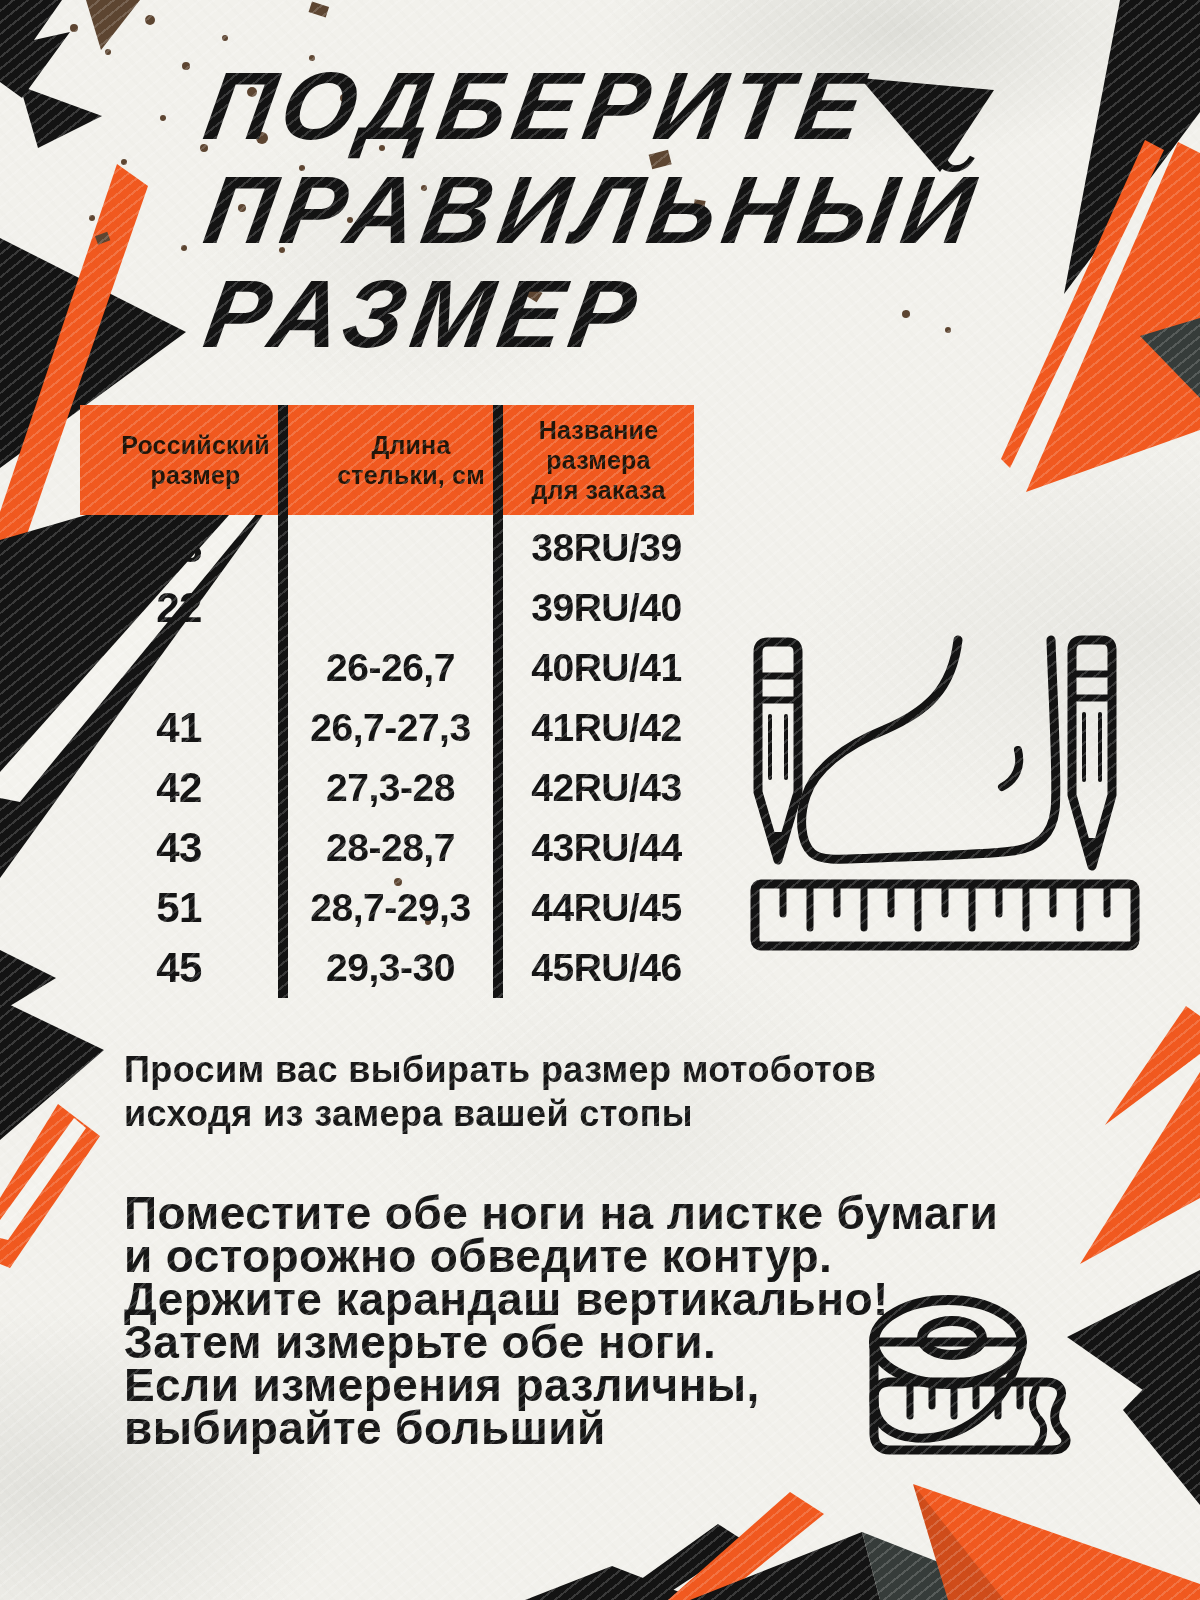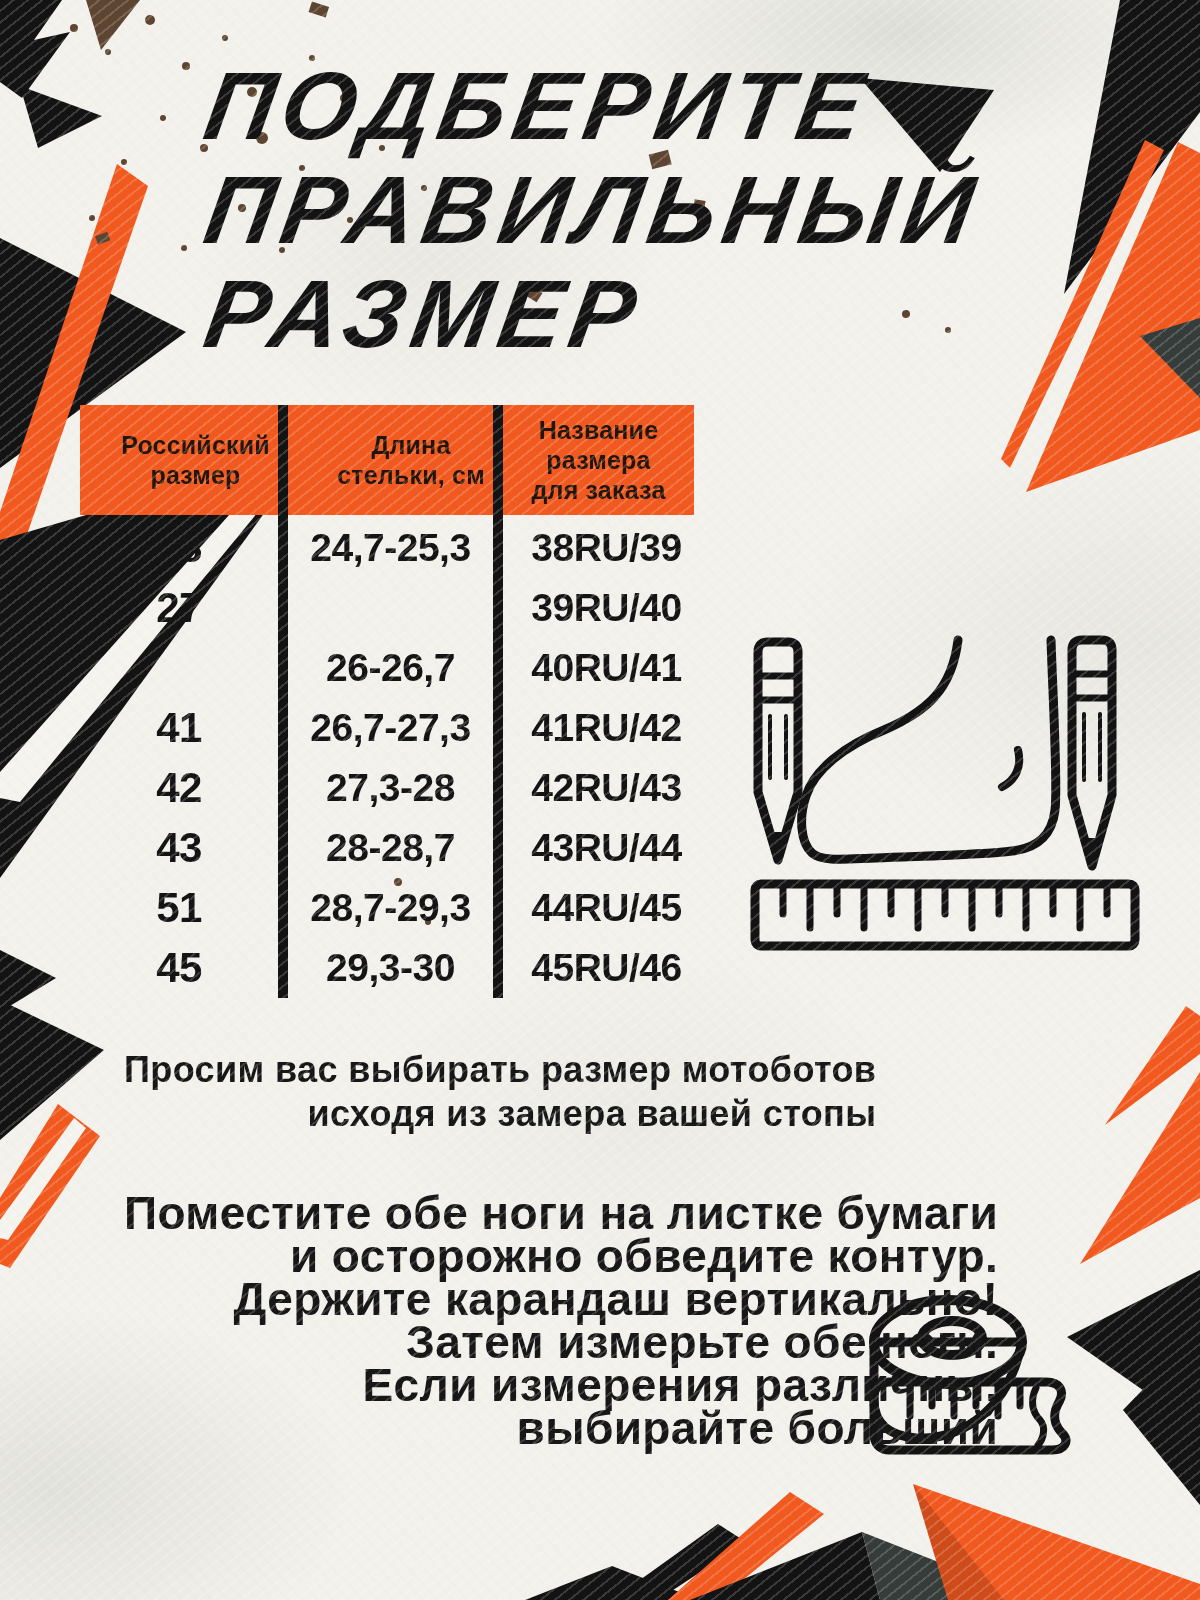--- a/index.html
+++ b/index.html
@@ -58,21 +58,21 @@
 
   .size-row{position:absolute;left:0;width:1189px;height:60px;z-index:2;}
   .cell{
     position:absolute;height:60px;display:flex;align-items:center;justify-content:center;
     font-weight:bold;color:#141414;letter-spacing:-0.5px;
   }
   .c1{left:80px;width:198px;font-size:42px;}
   .c2{left:288px;width:205px;font-size:39px;}
   .c3{left:503px;width:207px;font-size:39px;}
 
-  .note{position:absolute;z-index:2;white-space:pre-line;font-weight:bold;color:#171717;text-align:right;}
+  .note{position:absolute;z-index:2;white-space:pre-line;font-weight:bold;color:#171717;}
   .note1{left:124px;top:1048px;font-size:36px;line-height:44px;letter-spacing:.4px;}
   .note2{left:124px;top:1192px;font-size:46px;line-height:43px;letter-spacing:.4px;}
 </style>
 </head>
 <body>
 
 <div class="poster">
 
   <svg class="decor" width="1200" height="1600" viewBox="0 0 1200 1600">
 
@@ -218,25 +218,24 @@
     <div class="th th2">Длина
 стельки, см</div>
     <div class="th th3">Название
 размера
 для заказа</div>
     <div class="divider d1"></div>
     <div class="divider d2"></div>
 
     <div class="size-row" style="top:518px">
       <div class="cell c1">38</div>
-      <div class="cell c2">24,7-25,3</div>
       <div class="cell c3">38RU/39</div>
     </div>
     <div class="size-row" style="top:578px">
-      <div class="cell c1">27</div>
+      <div class="cell c1">22</div>
       <div class="cell c3">39RU/40</div>
     </div>
     <div class="size-row" style="top:638px">
       <div class="cell c2">26-26,7</div>
       <div class="cell c3">40RU/41</div>
     </div>
     <div class="size-row" style="top:698px">
       <div class="cell c1">41</div>
       <div class="cell c2">26,7-27,3</div>
       <div class="cell c3">41RU/42</div>

